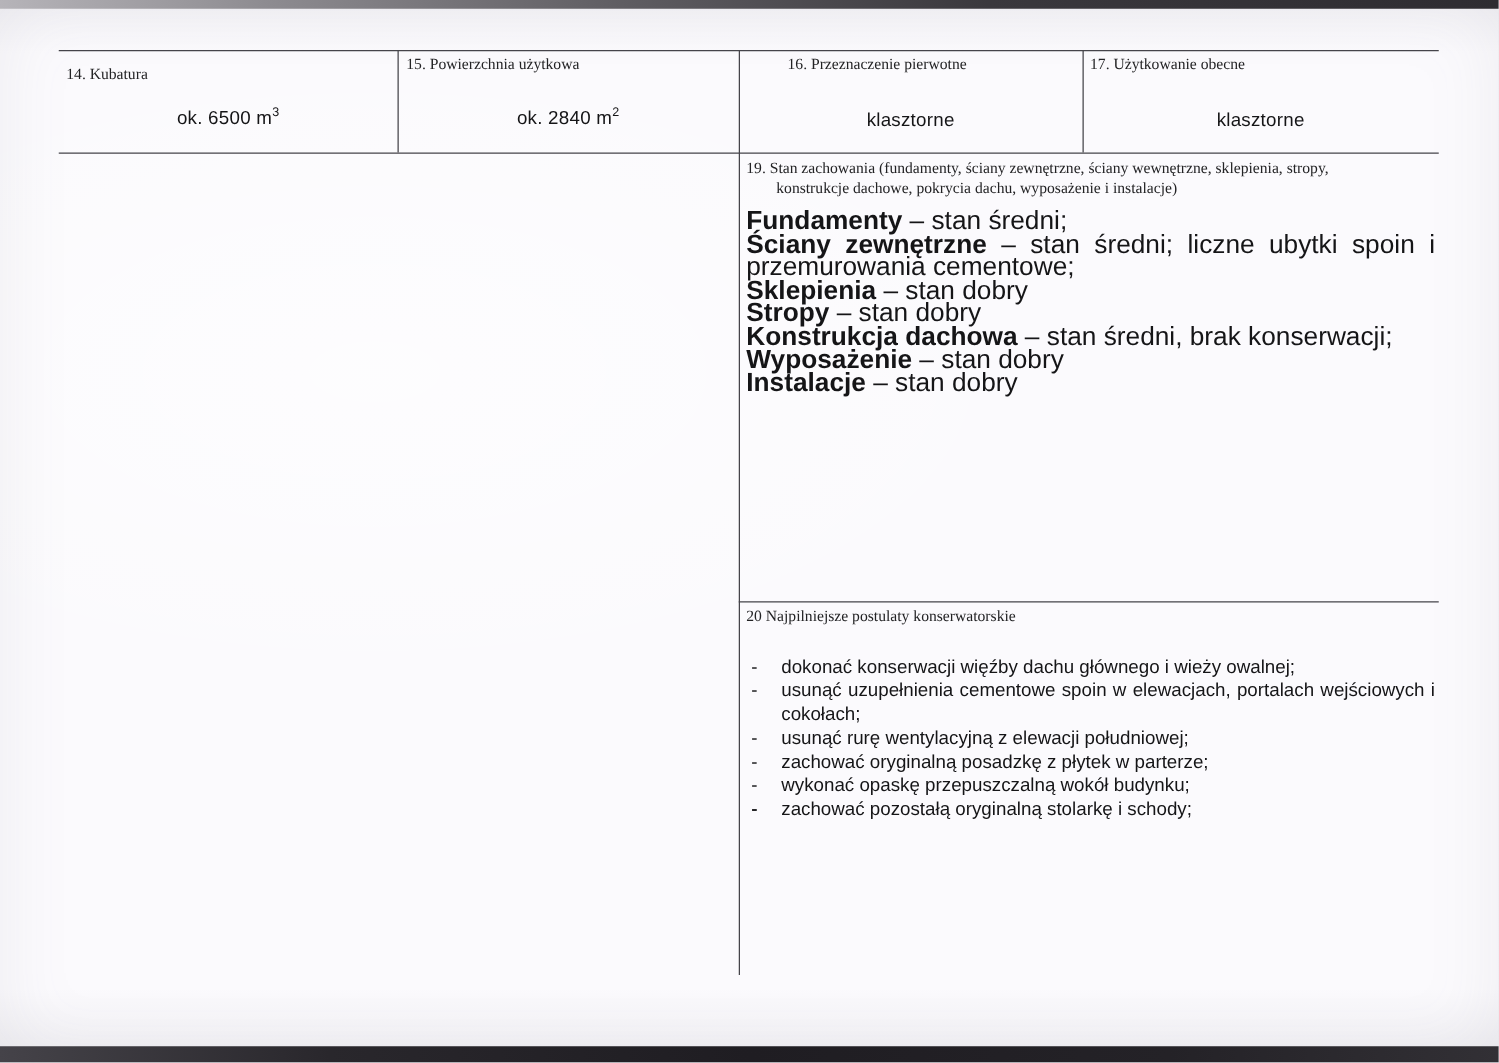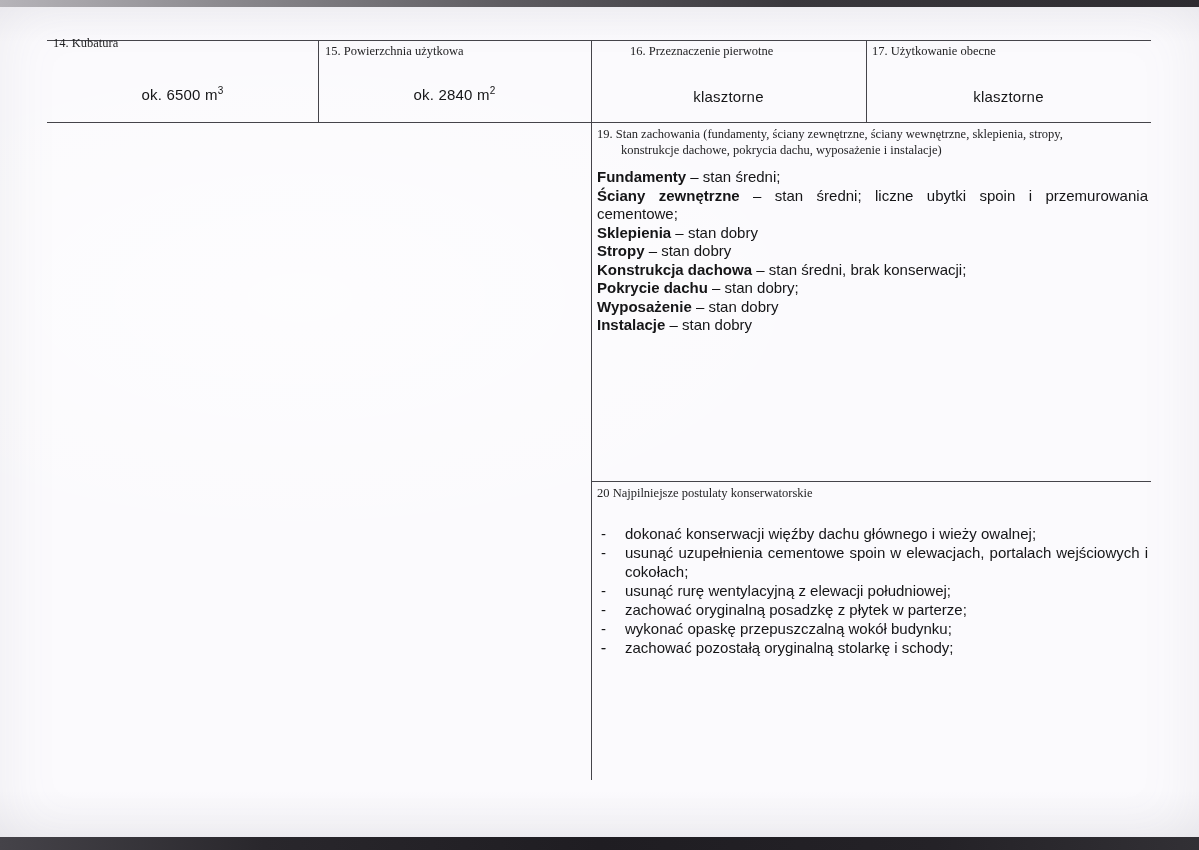--- a/index.html
+++ b/index.html
@@ -37,21 +37,21 @@
 
   .s19-head {
     position:absolute; left:597px; top:126px; width:548px;
     font-family:"Liberation Serif", serif; font-size:12.5px;
     line-height:16px; color:#232325;
   }
   .s19-head .l2 { display:block; margin-left:24px; }
 
   .s19-body {
     position:absolute; left:597px; top:168px; width:551px;
-    font-size:15px; line-height:18.5px; color:#151517;
+    font-size:21px; line-height:18.5px; color:#151517;
   }
   .s19-item { text-align:justify; }
   .s19-item b { font-weight:700; }
 
   .s20-list {
     position:absolute; left:597px; top:524px; width:551px;
     font-size:15px; line-height:19px; color:#151517;
   }
   .s20-item { position:relative; padding-left:28px; text-align:justify; }
   .s20-item .marker { position:absolute; left:4px; }
@@ -64,21 +64,21 @@
   <div class="scan-edge top"></div>
   <div class="scan-edge bottom"></div>
 
   <div class="hline" style="left:47px; top:40px; width:1104px;"></div>
   <div class="hline" style="left:47px; top:122px; width:1104px;"></div>
   <div class="vline" style="left:318px; top:40px; height:82px;"></div>
   <div class="vline" style="left:591px; top:40px; height:740px;"></div>
   <div class="vline" style="left:866px; top:40px; height:82px;"></div>
   <div class="hline" style="left:591px; top:481px; width:560px;"></div>
 
-  <div class="cell-label" style="left:53px; top:36px;text-align:right;">14. Kubatura</div>
+  <div class="cell-label" style="left:53px; top:52px;text-align:right;">14. Kubatura</div>
   <div class="cell-value" style="left:47px; top:86px; width:271px;"><span>ok. 6500 m</span><sup>3</sup></div>
 
   <div class="cell-label" style="left:325px; top:44px;">15. Powierzchnia użytkowa</div>
   <div class="cell-value" style="left:318px; top:86px; width:273px;"><span>ok. 2840 m</span><sup>2</sup></div>
 
   <div class="cell-label" style="left:598px; top:44px;margin-left:32px;">16. Przeznaczenie pierwotne</div>
   <div class="cell-value" style="left:591px; top:88px; width:275px;">klasztorne</div>
 
   <div class="cell-label" style="left:872px; top:44px;">17. Użytkowanie obecne</div>
   <div class="cell-value" style="left:866px; top:88px; width:285px;">klasztorne</div>
@@ -88,21 +88,20 @@
     <span>19. Stan zachowania (fundamenty, ściany zewnętrzne, ściany wewnętrzne, sklepienia, stropy,</span>
     <span class="l2">konstrukcje dachowe, pokrycia dachu, wyposażenie i instalacje)</span>
   </div>
 
   <div class="s19-body">
     <div class="s19-item"><b>Fundamenty</b><span> – stan średni;</span></div>
     <div class="s19-item"><b>Ściany zewnętrzne</b><span> – stan średni; liczne ubytki spoin i przemurowania cementowe;</span></div>
     <div class="s19-item"><b>Sklepienia</b><span> – stan dobry</span></div>
     <div class="s19-item"><b>Stropy</b><span> – stan dobry</span></div>
     <div class="s19-item"><b>Konstrukcja dachowa</b><span> – stan średni, brak konserwacji;</span></div>
-    <div class="s19-item"><b>Pokrycie dachu</b><span> – stan dobry;</span></div>
     <div class="s19-item"><b>Wyposażenie</b><span> – stan dobry</span></div>
     <div class="s19-item"><b>Instalacje</b><span> – stan dobry</span></div>
   </div>
 
   <div class="sec-label" style="left:597px; top:486px;">20 Najpilniejsze postulaty konserwatorskie</div>
 
   <div class="s20-list">
     <div class="s20-item"><span class="marker">-</span><span>dokonać konserwacji więźby dachu głównego i wieży owalnej;</span></div>
     <div class="s20-item"><span class="marker">-</span><span>usunąć uzupełnienia cementowe spoin w elewacjach, portalach wejściowych i cokołach;</span></div>
     <div class="s20-item"><span class="marker">-</span><span>usunąć rurę wentylacyjną z elewacji południowej;</span></div>

